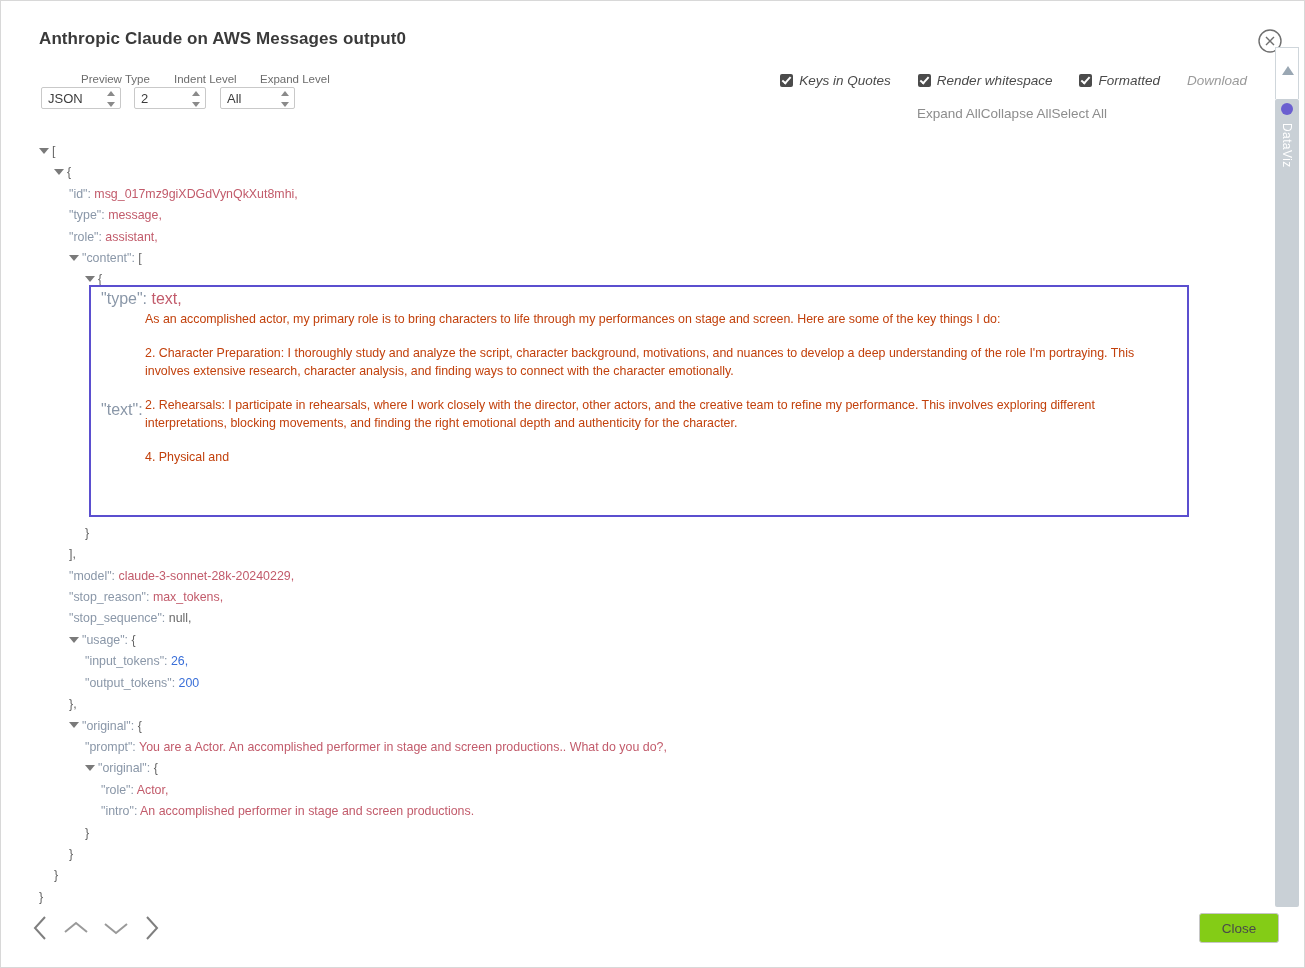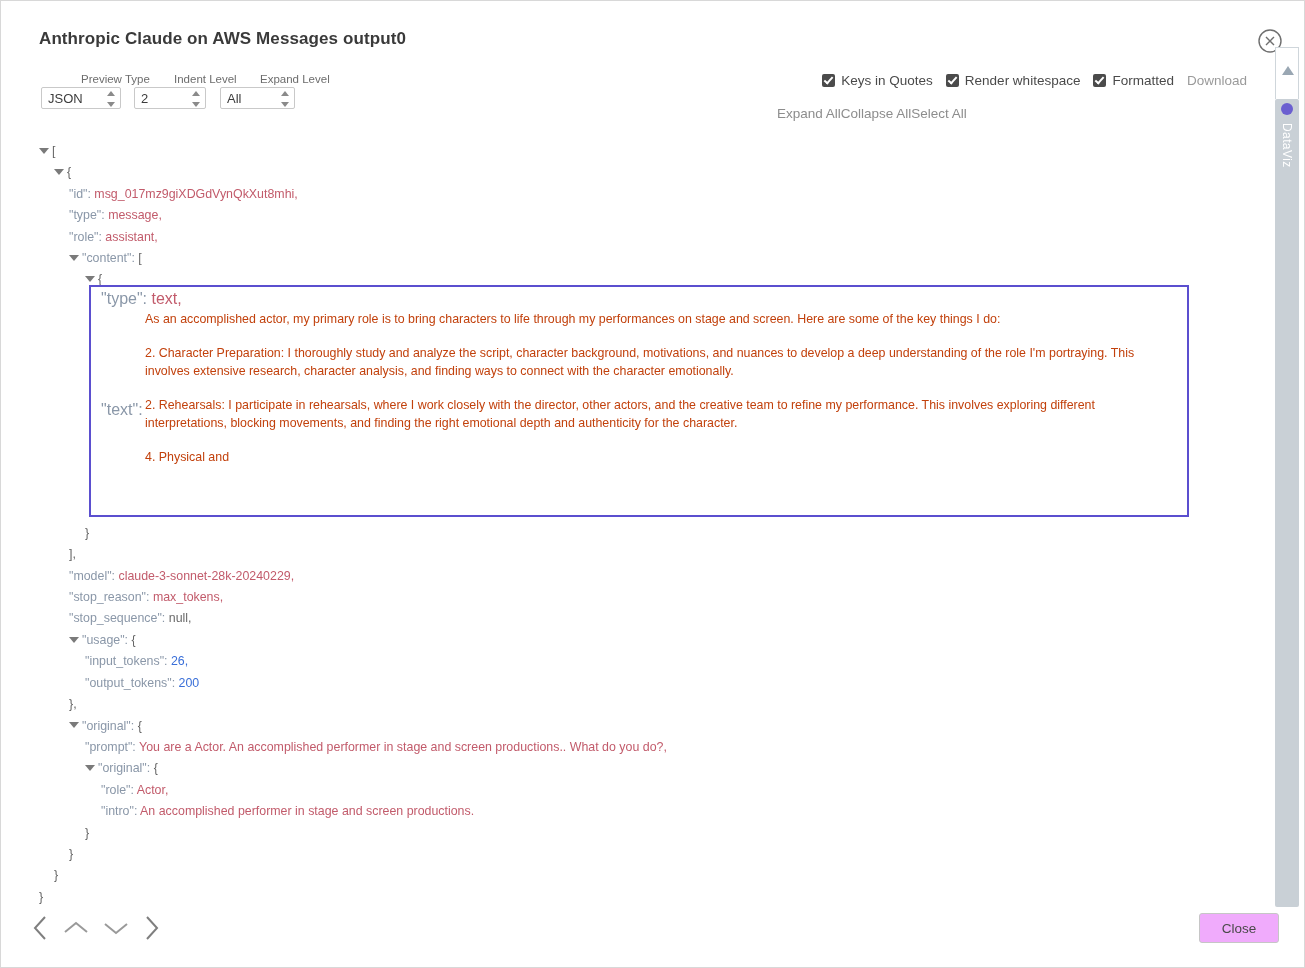--- a/index.html
+++ b/index.html
@@ -108,22 +108,23 @@
   #grp-indent  { left: 133px; width: 72px; }
   #grp-expand  { left: 219px; width: 75px; }
 
   
   .cb-row {
     position: absolute;
     top: 0;
     right: 57px;
     display: flex;
     align-items: center;
-    gap: 13px;
+    gap: 27px;
     white-space: nowrap;
+    font-style: italic;
   }
   .cb {
     display: flex;
     align-items: center;
     gap: 6px;
     font-size: 13.5px;
     color: #4a4a4a;
     cursor: pointer;
   }
   .box {
@@ -147,21 +148,21 @@
     font-size: 13.5px;
     color: #9a9a9a;
     cursor: default;
   }
   .actions-row {
     position: absolute;
     top: 33px;
     right: 57px;
     width: 470px;
     display: flex;
-    justify-content: flex-start;
+    justify-content: center;
     font-size: 13.5px;
     color: #8d8d8d;
   }
   .actions-row span { cursor: pointer; }
 
   
   .json {
     position: absolute;
     top: 140px;
     left: 0;
@@ -301,21 +302,21 @@
   }
   .nav svg { display: block; cursor: pointer; }
   .close-btn {
     position: absolute;
     right: 25px;
     bottom: 24px;
     width: 80px;
     height: 30px;
     border: 1px solid #c6c6c6;
     border-radius: 3px;
-    background: #f0abfc;
+    background: #84cc16;
     color: #4a4a4a;
     font-size: 13.5px;
     font-family: "Liberation Sans", sans-serif;
     cursor: pointer;
   }
 </style>
 </head>
 <body>
 
 <div class="window">

